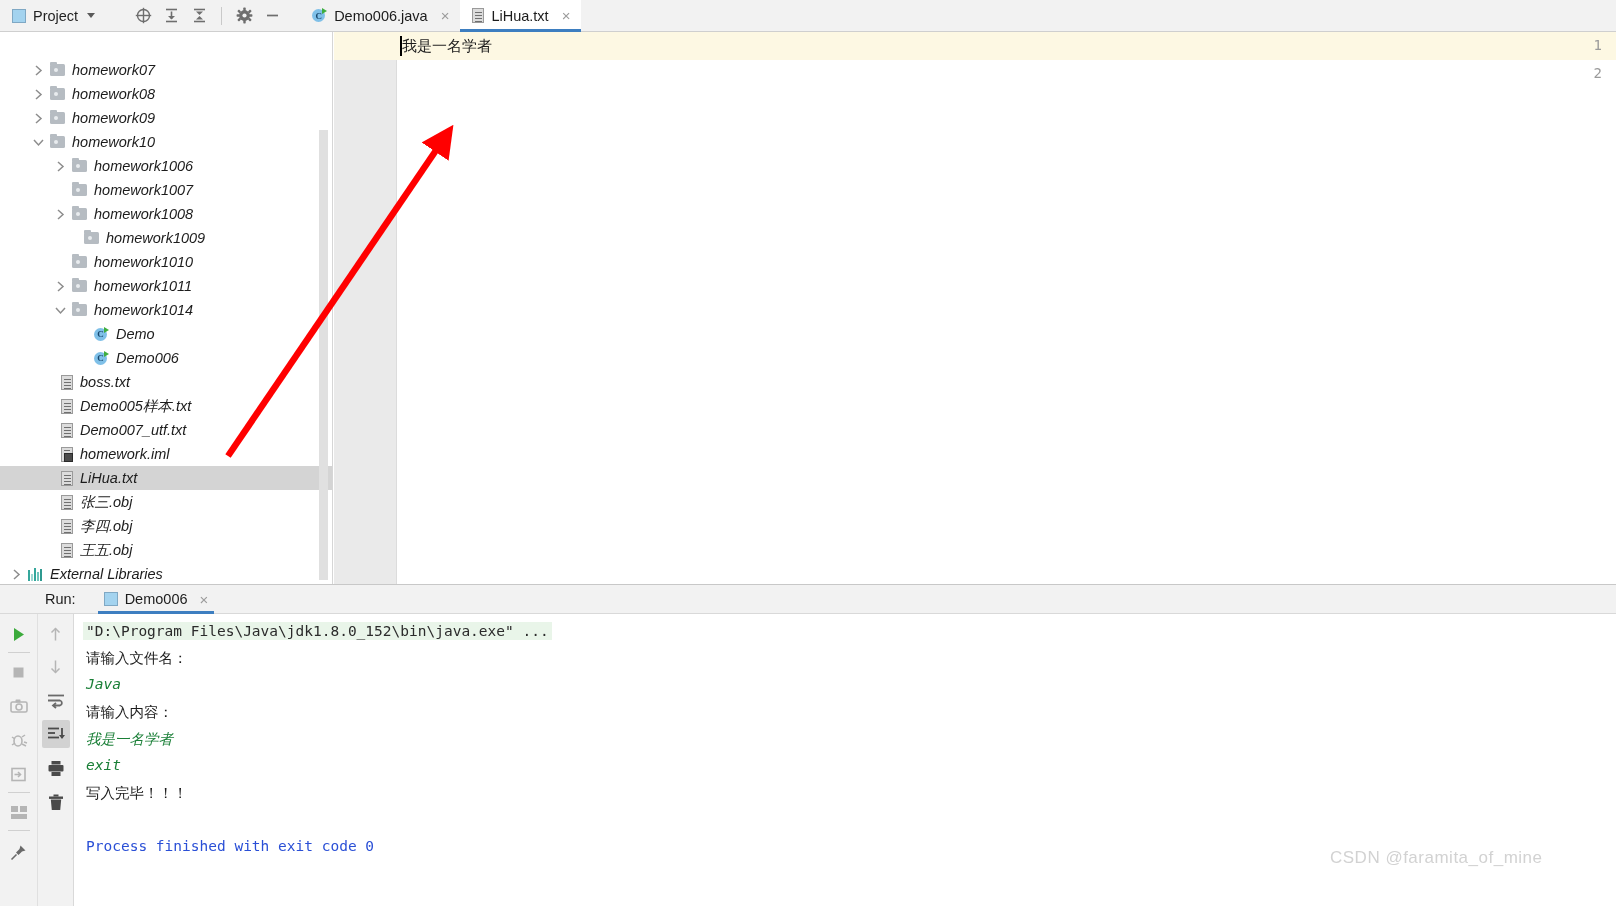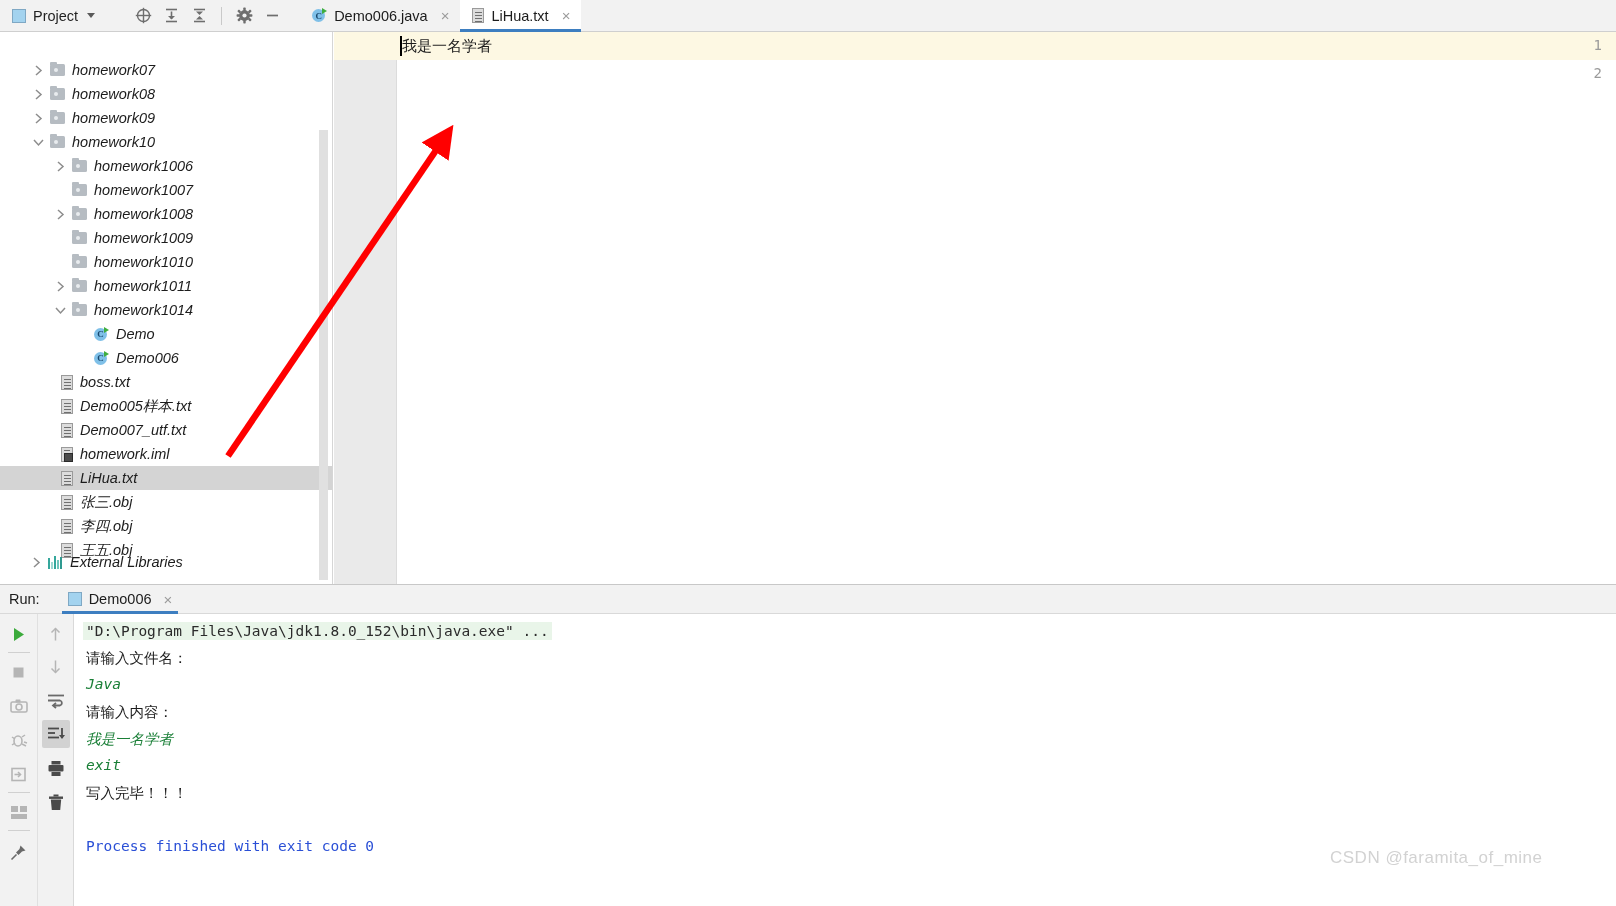--- a/index.html
+++ b/index.html
@@ -209,20 +209,21 @@
     position: absolute; left: 0; top: 584px;
     width: 1616px; height: 322px;
     background: #ffffff;
     border-top: 1px solid #c8c8c8;
   }
   .runhdr {
     position: absolute; left: 0; top: 0; width: 1616px; height: 29px;
     background: #f2f2f2;
     display: flex; align-items: center;
     border-bottom: 1px solid #d9d9d9;
+    padding-left: 36px;
   }
   .run-label { margin-left: 9px; font-size: 14.5px; color: #1c1c1c; }
   .run-tab {
     display: flex; align-items: center; gap: 7px;
     margin-left: 22px; height: 28px; padding: 0 6px;
     font-size: 14.5px; color: #1c1c1c; position: relative; cursor: pointer;
   }
   .run-tab::after {
     content: ""; position: absolute; left: 0; right: 0; bottom: -1px;
     height: 3px; background: #3d7ec0;
@@ -415,21 +416,21 @@
           <span class="twist" style="margin-left: 52px;">
             <svg width="9" height="11" viewBox="0 0 9 11">
               <path d="M2 1 L7 5.5 L2 10" fill="none" stroke="#8d8d8d" stroke-width="1.5"></path>
             </svg>
           </span>
           <span style="display: flex; align-items: center; margin-left: 4px;">
             <span class="ico-folder"></span>
           </span>
           <span class="lbl">homework1008</span>
         </div>
-        <div class="trow" style="position: absolute; top: 194px; left: 0px; right: 0px;">
+        <div class="trow" style="position: absolute; top: 194px; left: 12px; right: 0px;">
           <span class="twist" style="margin-left: 52px;"></span>
           <span style="display: flex; align-items: center; margin-left: 4px;">
             <span class="ico-folder"></span>
           </span>
           <span class="lbl">homework1009</span>
         </div>
         <div class="trow" style="position: absolute; top: 218px; left: 0px; right: 0px;">
           <span class="twist" style="margin-left: 52px;"></span>
           <span style="display: flex; align-items: center; margin-left: 4px;">
             <span class="ico-folder"></span>
@@ -527,21 +528,21 @@
           </span>
           <span class="lbl">李四.obj</span>
         </div>
         <div class="trow" style="position: absolute; top: 506px; left: 0px; right: 0px;">
           <span class="twist" style="margin-left: 41px;"></span>
           <span style="display: flex; align-items: center; margin-left: 4px;">
             <span class="ico-txt"></span>
           </span>
           <span class="lbl">王五.obj</span>
         </div>
-        <div class="trow" style="position: absolute; top: 518px; left: 0px; right: 0px; margin-left: 20px;">
+        <div class="trow" style="position: absolute; top: 530px; left: 0px; right: 0px;">
           <span class="twist" style="margin-left: 8px;">
             <svg width="9" height="11" viewBox="0 0 9 11">
               <path d="M2 1 L7 5.5 L2 10" fill="none" stroke="#8d8d8d" stroke-width="1.5"></path>
             </svg>
           </span>
           <span style="display: flex; align-items: center; margin-left: 4px;">
             <span class="ico-lib">
               <i style="height:11px;background:#35a79c"></i>
               <i style="height:7px;background:#9fd8d2"></i>
               <i style="height:13px;background:#35a79c"></i>

